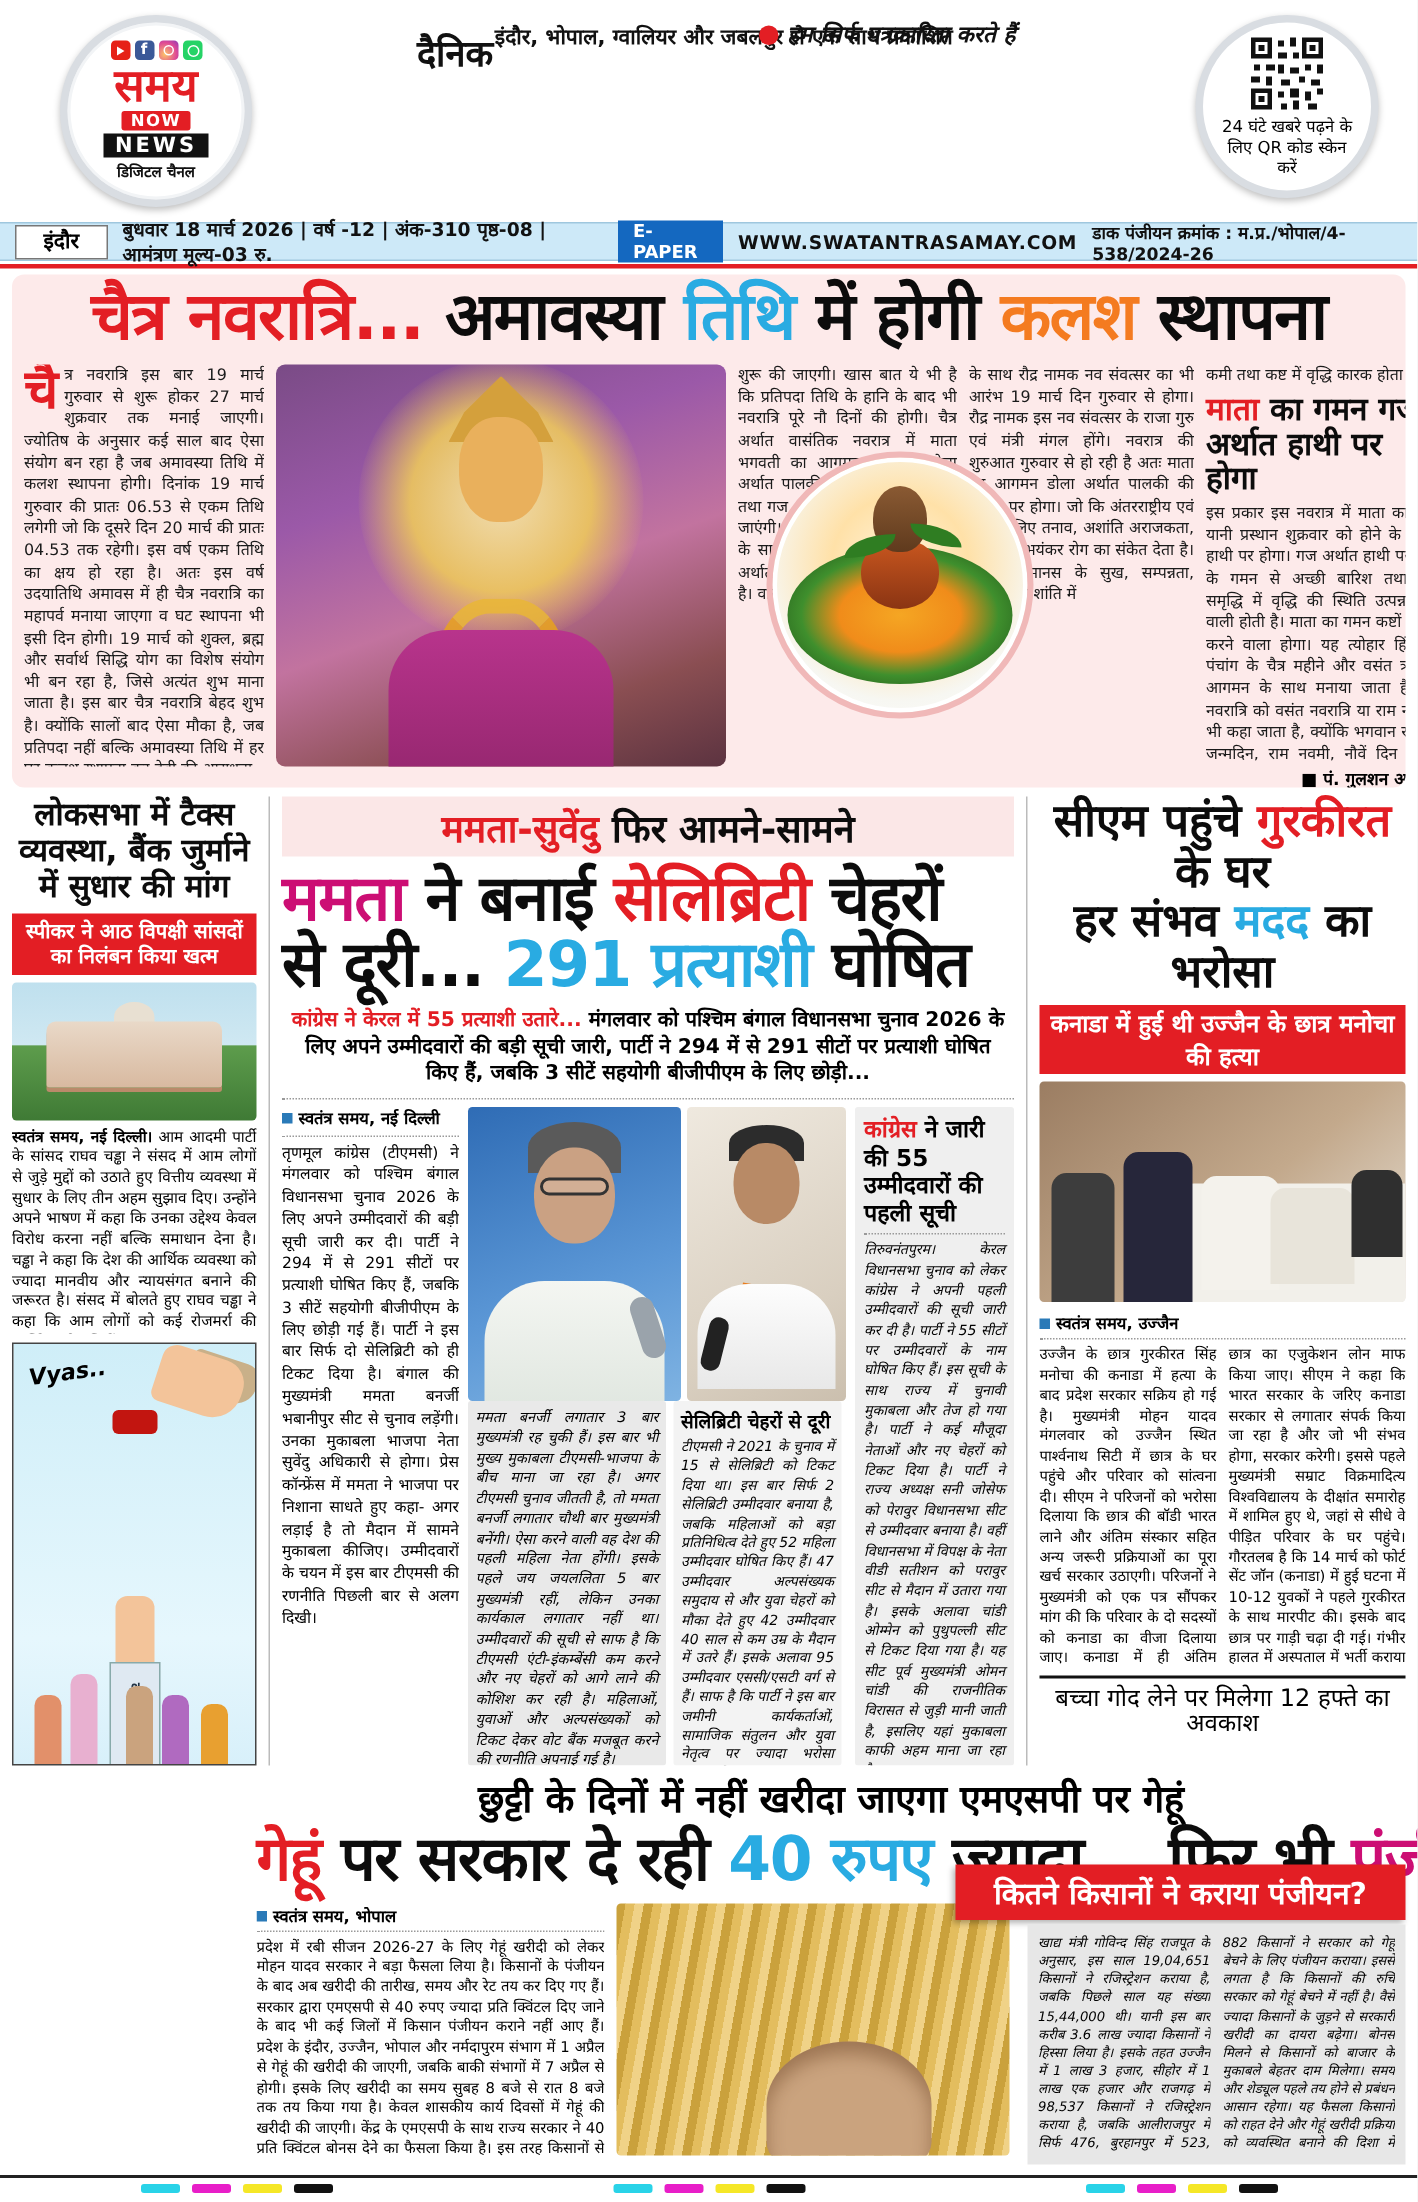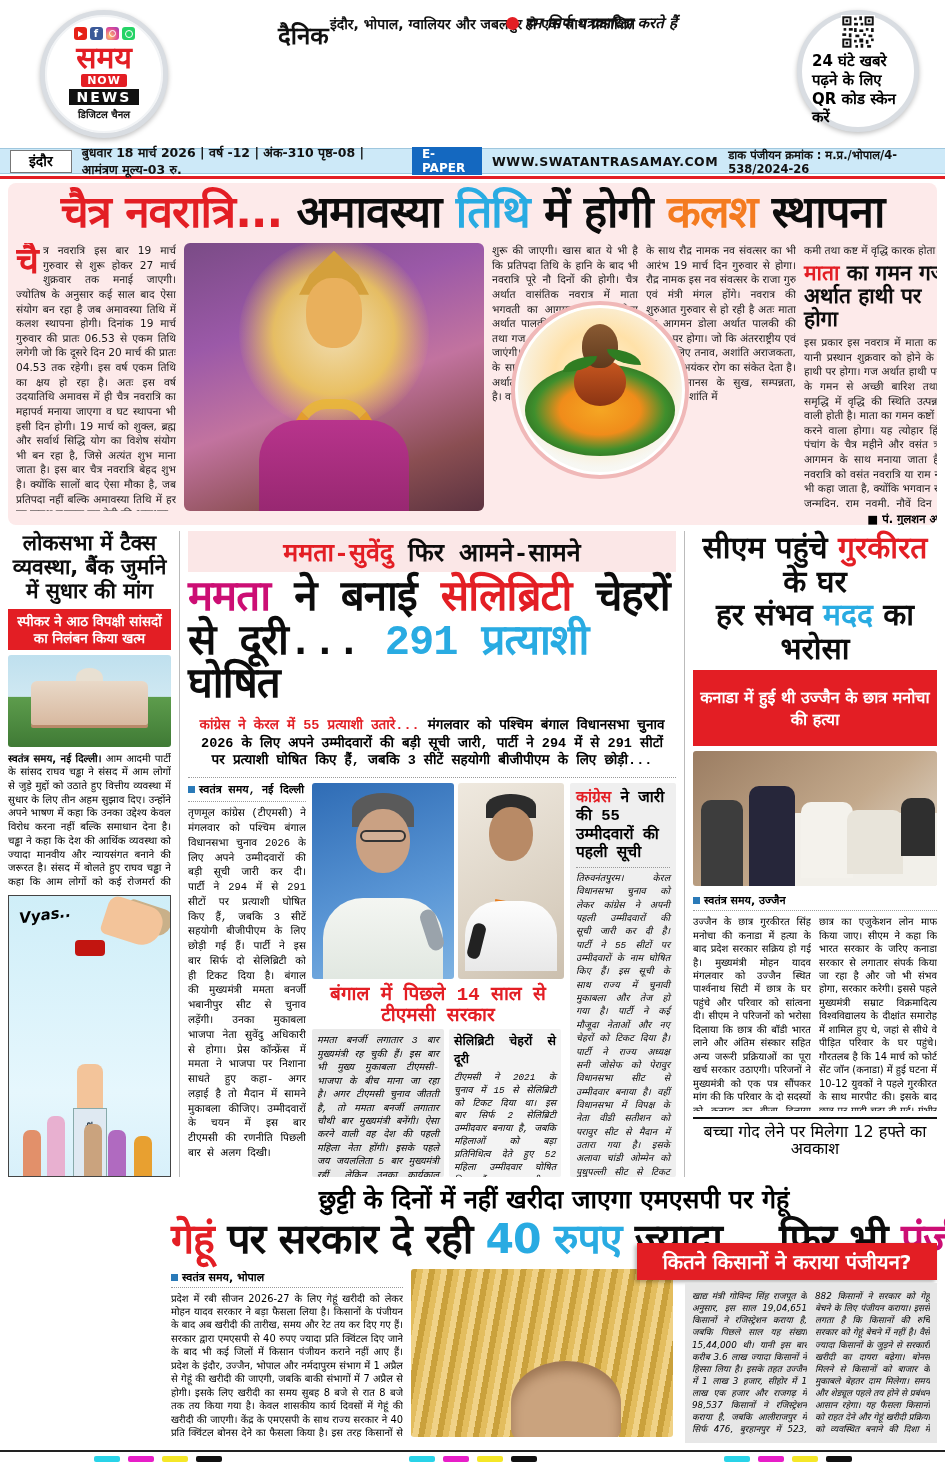--- a/index.html
+++ b/index.html
@@ -28,21 +28,21 @@
   .title-block { flex:1 1 auto; text-align:center; position:relative; padding-top:2px;}
   .daily { font-size:24px; font-weight:800; color:#111; position:absolute; left:110px; top:8px;}
   .slogan { position:absolute; right:120px; top:2px; font-size:15px; font-weight:700; color:#111; font-style:italic; }
   .slogan .dot { display:inline-block; width:13px; height:13px; background:#e31e24; border-radius:50%; margin-right:6px; vertical-align:middle;}
   .main-title { font-size:68px; font-weight:900; color:#0c0c0c; line-height:1.05; letter-spacing:-1px; margin-top:18px;}
   .publish-line { font-size:14px; font-weight:800; color:#111; margin-top:2px;}
 
   .qr-circle { width:122px; height:122px; border-radius:50%; border:5px solid #d9dde2; background:#fff;
     box-shadow:0 2px 5px rgba(0,0,0,.25); display:flex; flex-direction:column; align-items:center; justify-content:center; flex:0 0 auto; margin-right:14px;}
   .qr-box { width:52px; height:52px; }
-  .qr-caption { font-size:15px; font-weight:700; text-align:left; line-height:1.25; margin-top:3px; width:92px;}
+  .qr-caption { font-size:11px; font-weight:400; text-align:center; line-height:1.25; margin-top:3px; width:92px;}
 
   
   .datebar { display:flex; align-items:center; background:#cde9f8; border-top:1px solid #9fc7de; border-bottom:1px solid #9fc7de; height:26px; padding:0 10px; gap:10px; }
   .city-box { background:#fff; border:1px solid #777; font-weight:800; font-size:14px; padding:0 18px; line-height:21px;}
   .date-info { font-weight:800; font-size:12.5px; color:#111; }
   .epaper-btn { background:#1468c0; color:#fff; font-weight:800; font-size:12px; padding:0 10px; cursor:pointer;}
   .website { font-weight:800; font-size:12.5px; color:#111; letter-spacing:.5px;}
   .postal { font-weight:800; font-size:11.5px; color:#111; margin-left:auto;}
   .red-rule { height:3px; background:#e31e24; margin:2px 0 0 0;}
 
@@ -101,21 +101,21 @@
     background:radial-gradient(circle at 35% 35%, #ff5a4e, #e31c12 60%, #b00e08); }
   .cyl-valve { position:absolute; left:50%; top:44px; transform:translateX(-50%); width:30px; height:16px; background:#c21510; border-radius:4px;}
   .cyl-label { position:absolute; width:100%; top:34px; text-align:center; font-weight:800; font-size:15px; color:#111; line-height:1.3;}
   .hand-main { position:absolute; left:50%; top:168px; transform:translateX(-50%); width:26px; height:80px; background:#f3c49a; border-radius:8px 8px 0 0;}
   .sleeve { position:absolute; left:50%; top:212px; transform:translateX(-50%); width:34px; height:72px; background:#dfe9f2; border:1px solid #8aa;
     writing-mode:vertical-rl; text-orientation:mixed; font-size:10px; font-weight:700; text-align:center; color:#234; line-height:34px;}
   .hand-sm { position:absolute; bottom:0; width:18px; height:46px; border-radius:7px 7px 0 0;}
   .hand-top { position:absolute; right:8px; top:6px; width:58px; height:40px; background:#f3c49a; border-radius:10px 16px 20px 6px; transform:rotate(18deg); box-shadow:14px -8px 0 -6px #c9b089;}
 
   
-  .centercol { width:488px; flex:0 0 auto; display:flex; flex-direction:column;font-family:Liberation Mono, monospace;}
+  .centercol { width:488px; flex:0 0 auto; display:flex; flex-direction:column;}
   .kicker { background:#fbe7e7; text-align:center; font-size:25px; font-weight:900; padding:3px 0; }
   .mam-headline { font-size:42px; font-weight:900; line-height:1.04; letter-spacing:-1px; margin-top:6px; text-align:left;}
   .standfirst { font-size:13.5px; font-weight:800; text-align:center; line-height:1.3; margin-top:8px; padding:0 4px;}
   .dotted-rule { border-top:1px dotted #999; margin:7px 0 5px 0;}
   .mam-grid { display:flex; gap:6px; flex:1; overflow:hidden;}
   .byline { font-weight:800; font-size:11px; border-bottom:1px dotted #999; padding-bottom:3px; margin-bottom:4px;}
   .byline .sq { display:inline-block; width:7px; height:7px; background:#2a7ab8; margin-right:4px;}
   .mam-colA { width:118px; flex:0 0 auto; font-size:10.4px; line-height:1.42; text-align:justify; overflow:hidden;}
   .mam-mid { width:252px; flex:0 0 auto; display:flex; flex-direction:column;}
   .photos-row { display:flex; gap:4px; height:196px;}
@@ -136,21 +136,21 @@
   .tmc-box { width:132px; background:#e9e9e9; padding:5px; font-size:9.6px; line-height:1.4; font-style:italic; text-align:justify; overflow:hidden; border-radius:2px;}
   .celeb-box { width:112px; background:#f3f3f3; padding:5px; font-size:9.3px; line-height:1.38; font-style:italic; text-align:justify; overflow:hidden; border-radius:2px;}
   .celeb-title { font-style:normal; font-weight:900; font-size:12.5px; margin-bottom:3px; }
   .congress-col { width:106px; flex:0 0 auto; background:#efefef; padding:6px; overflow:hidden; border-radius:2px;}
   .congress-title { font-weight:900; font-size:15.5px; line-height:1.2; border-bottom:1px dotted #999; padding-bottom:4px; margin-bottom:4px;}
   .congress-body { font-size:9.4px; line-height:1.42; font-style:italic; text-align:justify;}
 
   
   .rightcol { flex:1; display:flex; flex-direction:column;}
   .cm-headline { font-size:30px; font-weight:900; text-align:center; line-height:1.12;}
-  .cm-redbar { background:#e31e24; color:#fff; font-weight:800; font-size:16px; text-align:center; padding:16px 0; margin:5px 0;}
+  .cm-redbar { background:#e31e24; color:#fff; font-weight:800; font-size:16px; text-align:center; padding:1px 0; margin:5px 0;}
   .cm-photo { height:150px; border-radius:3px; position:relative; overflow:hidden; background:linear-gradient(140deg,#9b7d62,#c3a98c 55%,#e8e2d8);}
   .cm-bed { position:absolute; right:0; bottom:0; width:62%; height:54%; background:#f2f0ea; border-radius:10px 0 0 0;}
   .fig { position:absolute; border-radius:10px 10px 0 0;}
   .cm-byline-row { margin-top:6px;}
   .cm-cols { display:flex; gap:8px; font-size:9.9px; line-height:1.36; text-align:justify; overflow:hidden; height:218px;}
   .cm-cols > div { flex:1; overflow:hidden;}
   .black-rule { height:2px; background:#111; margin:6px 0 4px 0;}
   .adopt-head { font-size:16px; font-weight:400; text-align:center; line-height:1.1; margin-bottom:19px;}
   .adopt-cols { display:flex; gap:8px; font-size:9.3px; line-height:1.34; text-align:justify; font-style:italic; overflow:hidden; flex:1;}
   .adopt-cols > div { flex:1; overflow:hidden;}
@@ -342,21 +342,20 @@
               <div class="m-mic"></div>
             </div>
             <div class="suvendu-photo">
               <div class="s-hair"></div>
               <div class="s-head"></div>
               <div class="s-scarf"></div>
               <div class="s-kurta"></div>
               <div class="s-mic"></div>
             </div>
           </div>
-          <div class="tmc-caption">बंगाल में पिछले 14 साल से टीएमसी सरकार</div>
           <div class="mam-boxes">
             <div class="tmc-box">ममता बनर्जी लगातार 3 बार मुख्यमंत्री रह चुकी हैं। इस बार भी मुख्य मुकाबला टीएमसी-भाजपा के बीच माना जा रहा है। अगर टीएमसी चुनाव जीतती है, तो ममता बनर्जी लगातार चौथी बार मुख्यमंत्री बनेंगी। ऐसा करने वाली वह देश की पहली महिला नेता होंगी। इसके पहले जय जयललिता 5 बार मुख्यमंत्री रहीं, लेकिन उनका कार्यकाल लगातार नहीं था। उम्मीदवारों की सूची से साफ है कि टीएमसी एंटी-इंकम्बेंसी कम करने और नए चेहरों को आगे लाने की कोशिश कर रही है। महिलाओं, युवाओं और अल्पसंख्यकों को टिकट देकर वोट बैंक मजबूत करने की रणनीति अपनाई गई है।</div>
             <div class="celeb-box">
               <div class="celeb-title">सेलिब्रिटी चेहरों से दूरी</div>
               <span>टीएमसी ने 2021 के चुनाव में 15 से सेलिब्रिटी को टिकट दिया था। इस बार सिर्फ 2 सेलिब्रिटी उम्मीदवार बनाया है, जबकि महिलाओं को बड़ा प्रतिनिधित्व देते हुए 52 महिला उम्मीदवार घोषित किए हैं। 47 उम्मीदवार अल्पसंख्यक समुदाय से और युवा चेहरों को मौका देते हुए 42 उम्मीदवार 40 साल से कम उम्र के मैदान में उतरे हैं। इसके अलावा 95 उम्मीदवार एससी/एसटी वर्ग से हैं। साफ है कि पार्टी ने इस बार जमीनी कार्यकर्ताओं, सामाजिक संतुलन और युवा नेतृत्व पर ज्यादा भरोसा जताया है।</span>
             </div>
           </div>
         </div>
         <div class="congress-col">
           <div class="congress-title">

